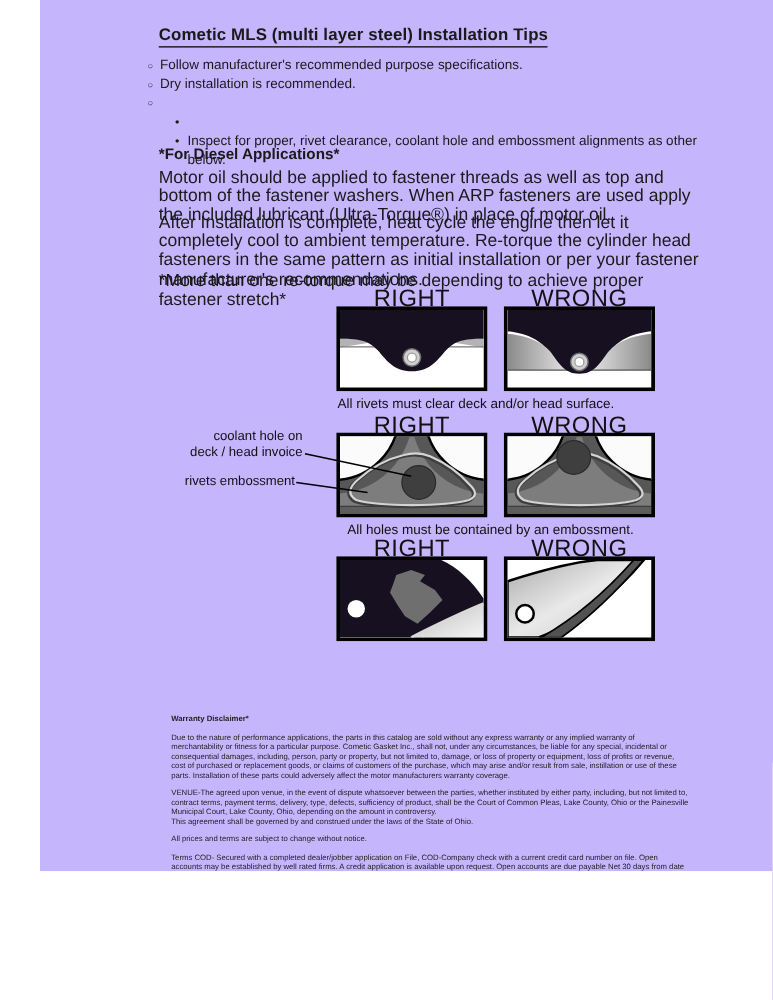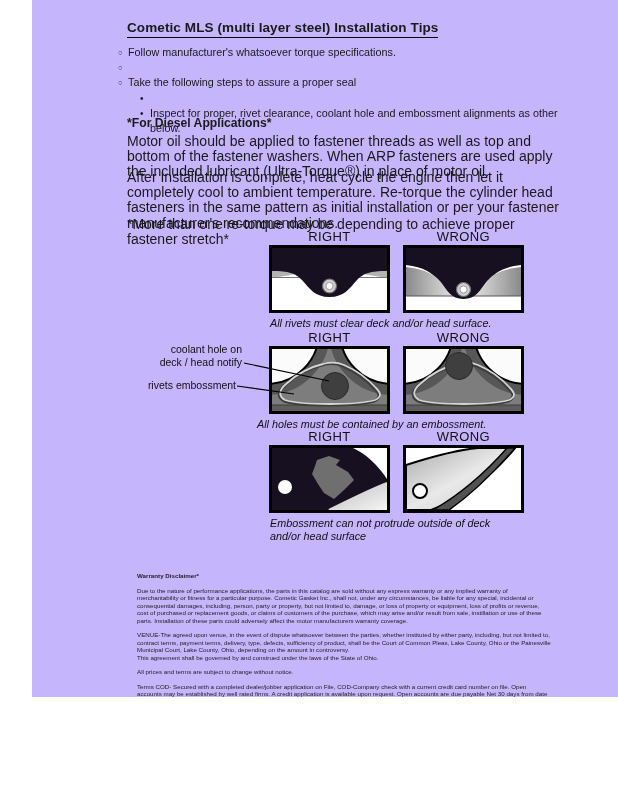--- a/index.html
+++ b/index.html
@@ -20,50 +20,50 @@
   .marker{flex:0 0 10px;text-align:left;}
   .marker.open{font-size:7.5px;line-height:15.2px;}
   .marker.dot{font-size:10px;line-height:15.2px;}
 
   .diesel-heading{left:95px;top:116px;font-size:12.2px;font-weight:bold;}
   .para{left:95px;width:432px;font-size:14px;line-height:15.2px;}
   .p1{top:134px;}
   .p2{top:170px;}
   .note{top:217px;}
 
-  .rw-label{width:121px;text-align:center;font-size:13px;letter-spacing:.4px;color:#111;}
+  .rw-label{width:121px;text-align:center;font-size:19px;letter-spacing:.4px;color:#111;}
   .diag{width:121px;height:68px;}
-  .caption{font-size:10.8px;line-height:13px;color:#111;font-style:italic;}
+  .caption{font-size:10.8px;line-height:13px;color:#111;}
 
   .legal{left:105px;top:572px;width:414px;font-size:6.2px;line-height:7.5px;color:#222;}
   .legal .lg-h{font-weight:bold;margin:0 0 7px 0;}
   .legal p{margin:0 0 7px 0;}
 
   .doc-code{left:388px;top:755px;font-size:14.5px;letter-spacing:.2px;color:#111;}
 
   .side-label{font-size:10.5px;line-height:12.5px;text-align:right;color:#111;}
 </style>
 </head>
 <body>
 
 <div id="page">
 
   <div class="abs doc-title">Cometic MLS (multi layer steel) Installation Tips</div>
 
   <div class="abs bullets">
     <div class="b-row">
       <span class="marker open">○</span>
-      <span>Follow manufacturer's whatsoever torque specifications.</span>
+      <span>Follow manufacturer's recommended purpose specifications.</span>
     </div>
     <div class="b-row">
       <span class="marker open">○</span>
+      <span>Dry installation is recommended.</span>
     </div>
     <div class="b-row">
       <span class="marker open">○</span>
-      <span>Take the following steps to assure a proper seal</span>
     </div>
     <div class="b-row lvl2">
       <span class="marker dot">•</span>
     </div>
     <div class="b-row lvl2">
       <span class="marker dot">•</span>
       <span>Inspect for proper, rivet clearance, coolant hole and embossment alignments as other below.</span>
     </div>
   </div>
 
@@ -116,21 +116,21 @@
       <circle cx="60.5" cy="44.5" r="3.6" fill="#ffffff" stroke="#9a9a9a" stroke-width="1"></circle>
     </g>
   </svg>
 
   <div class="abs caption" style="left:238px;top:317px;">All rivets must clear deck and/or head surface.</div>
 
   <div class="abs rw-label" style="left:237px;top:330px;">RIGHT</div>
   <div class="abs rw-label" style="left:371px;top:330px;">WRONG</div>
 
   <div class="abs side-label prelines" style="left:100px;top:343px;width:110px;">coolant hole on
-deck / head notify</div>
+deck / head invoice</div>
   <div class="abs side-label" style="left:96px;top:379px;width:108px;">rivets embossment</div>
 
   <svg class="abs diag" style="left:237px;top:346px;" viewBox="0 0 121 68">
     <defs>
         <clipPath id="c2r">
           <rect x="3" y="3" width="115" height="62"></rect>
         </clipPath>
       </defs>
     <rect x="1.5" y="1.5" width="118" height="65" fill="#7d7d7d" stroke="#000" stroke-width="3"></rect>
     <g clip-path="url(#c2r)">
@@ -164,21 +164,21 @@
       <path d="M15,55 C8,51 9,45 16,39 C27,29 40,22 53,19 C60,17 67,17 74,20 C88,26 99,35 106,43 C111,48 112,52 105,55 C94,58 78,59 60,59 C42,59 25,58 15,55 Z" fill="none" stroke="#d4d4d4" stroke-width="1.8" transform="translate(1,-1)"></path>
       <circle cx="56" cy="20" r="13.5" fill="#3f3f3f" stroke="#2b2b2b" stroke-width="1"></circle>
     </g>
   </svg>
 
   <svg class="abs" style="left:200px;top:355px;width:110px;height:45px;z-index:5;" viewBox="0 0 110 45">
     <line x1="12" y1="8" x2="97" y2="26" stroke="#000" stroke-width="1.1"></line>
     <line x1="5" y1="31" x2="62" y2="39" stroke="#000" stroke-width="1.1"></line>
   </svg>
 
-  <div class="abs caption" style="left:225px;top:418px;width:250px;text-align:left;">All holes must be contained by an embossment.</div>
+  <div class="abs caption" style="left:225px;top:418px;width:250px;text-align:right;">All holes must be contained by an embossment.</div>
 
   <div class="abs rw-label" style="left:237px;top:429px;">RIGHT</div>
   <div class="abs rw-label" style="left:371px;top:429px;">WRONG</div>
 
   <svg class="abs diag" style="left:237px;top:445px;" viewBox="0 0 121 68">
     <defs>
       <clipPath id="c3r">
           <rect x="3" y="3" width="115" height="62"></rect>
         </clipPath>
       <linearGradient id="gd3r" x1="0" y1="0" x2="1" y2="1">
@@ -209,22 +209,20 @@
       </linearGradient>
     </defs>
     <rect x="1.5" y="1.5" width="118" height="65" fill="#ffffff" stroke="#000" stroke-width="3"></rect>
     <g clip-path="url(#c3w)">
       <path d="M3,20 C28,12 52,5 75,3 L112,3 C90,30 58,54 28,65 L3,65 Z" fill="url(#gw3)" stroke="#000" stroke-width="2"></path>
       <path d="M104,3 C82,28 56,50 30,65 L46,65 C70,48 94,24 112,3 Z" fill="#525252" stroke="#000" stroke-width="1.4"></path>
       <circle cx="17" cy="46" r="7" fill="#ffffff" stroke="#000" stroke-width="2"></circle>
     </g>
   </svg>
 
-  <div class="abs caption prelines" style="left:238px;top:517px;">Embossment can not protrude outside of deck
-and/or head surface</div>
 
   <div class="abs legal">
     <div class="lg-h">Warranty Disclaimer*</div>
     <p class="prelines">Due to the nature of performance applications, the parts in this catalog are sold without any express warranty or any implied warranty of merchantability or fitness for a particular purpose.  Cometic Gasket Inc., shall not, under any circumstances, be liable for any special, incidental or consequential damages, including, person, party or property, but not limited to, damage, or loss of property or equipment, loss of profits or revenue, cost of purchased or replacement goods, or claims of customers of the purchase, which may arise and/or result from sale, instillation or use of these parts.  Installation of these parts could adversely affect the motor manufacturers warranty coverage.</p>
     <p class="prelines">VENUE-The agreed upon venue, in the event of dispute whatsoever between the parties, whether instituted by either party, including, but not limited to, contract terms, payment terms, delivery, type, defects, sufficiency of product, shall be the Court of Common Pleas, Lake County, Ohio or the Painesville Municipal Court, Lake County, Ohio, depending on the amount in controversy.
 This agreement shall be governed by and construed under the laws of the State of Ohio.</p>
     <p class="prelines">All prices and terms are subject to change without notice.</p>
     <p class="prelines">Terms COD- Secured with a completed dealer/jobber application on File, COD-Company check with a current credit card number on file.  Open accounts may be established by well rated firms.  A credit application is available upon request.  Open accounts are due payable Net 30 days from date of invoice.  No statement will be sent.  If an account becomes 60 or more days past due, it is subject to being placed on credit hold.  No orders will be shipped or new orders accepted until past due balance is paid.  If an account becomes 90 or more days past due, it is subject to being placed for collections.  All costs of collection are the responsibility of the customer, including attorney fees, court costs, and other expenses of litigation.</p>
     <p class="prelines">Returns- Authorized (RGA) must be obtained in advance on all returns.  A packing slip or invoice number must accompany the merchandise.  No returns after 30 days from invoice date.  All returns are subject to a 25% restocking charge.  All custom designed and custom manufactured gaskets are non-returnable.</p>
     <p class="prelines">Only catalog parts are returnable.

